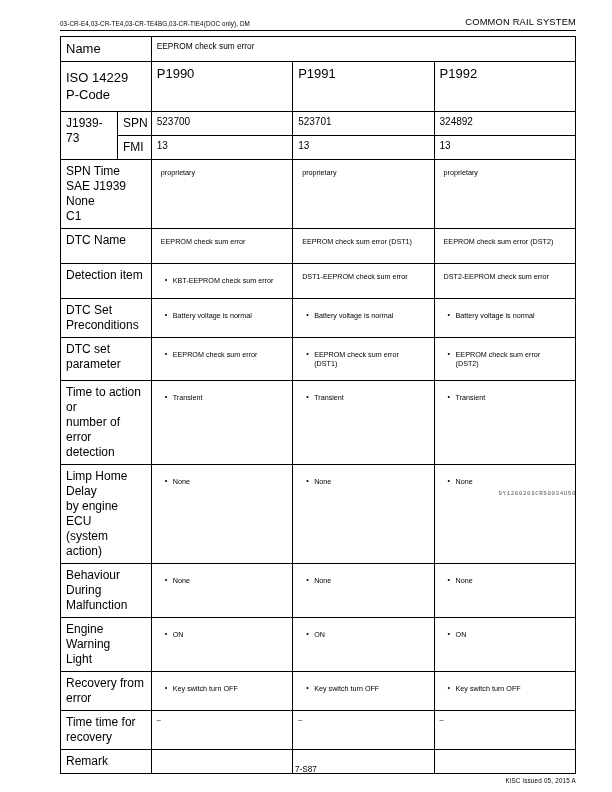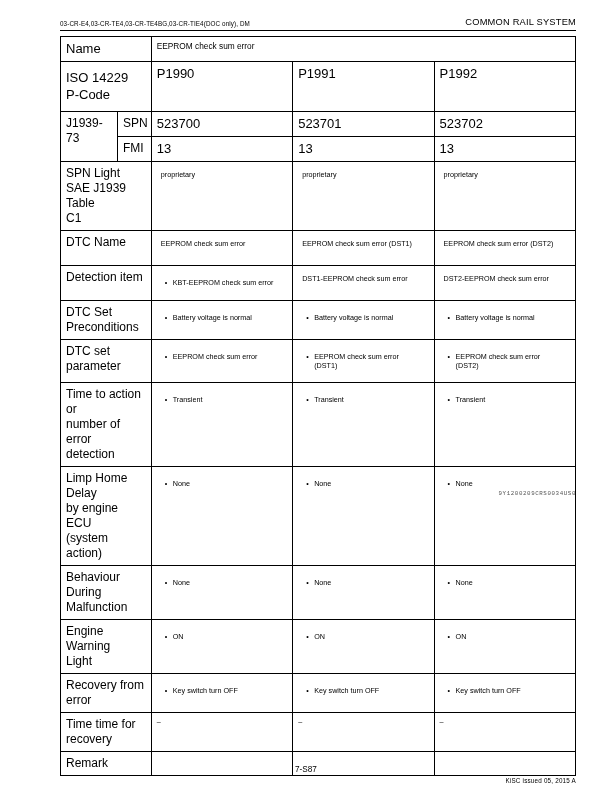--- a/index.html
+++ b/index.html
@@ -93,21 +93,21 @@
     vertical-align: middle;
   }
   .pcode {
     text-align: center;
     font-weight: bold;
     font-size: 13px;
     vertical-align: middle;
   }
   .codeval {
     text-align: center;
-    font-size: 13px;
+    font-size: 10px;
     vertical-align: middle;
   }
   .bullets {
     margin: 8px;
     padding: 0;
     list-style: none;
   }
   .bullets li {
     position: relative;
     padding-left: 8px;
@@ -180,33 +180,33 @@
           </td>
           <td class="pcode">P1990</td>
           <td class="pcode">P1991</td>
           <td class="pcode">P1992</td>
         </tr>
         <tr>
           <td class="rowlabel vmid" rowspan="2">J1939-73</td>
           <td class="rowlabel center vmid">SPN</td>
           <td class="codeval">523700</td>
           <td class="codeval">523701</td>
-          <td class="codeval">523702</td>
+          <td class="codeval">324892</td>
         </tr>
         <tr>
           <td class="rowlabel center vmid">FMI</td>
           <td class="codeval">13</td>
           <td class="codeval">13</td>
           <td class="codeval">13</td>
         </tr>
 
         <tr>
           <td class="rowlabel" colspan="2">
-            <div>SPN Light</div>
-            <div>SAE J1939 Table</div>
+            <div>SPN Time</div>
+            <div>SAE J1939 None</div>
             <div>C1</div>
           </td>
           <td class="tall">
               <p class="plaintext">proprietary</p>
             </td>
           <td>
               <p class="plaintext">proprietary</p>
             </td>
           <td>
               <p class="plaintext">proprietary</p>

